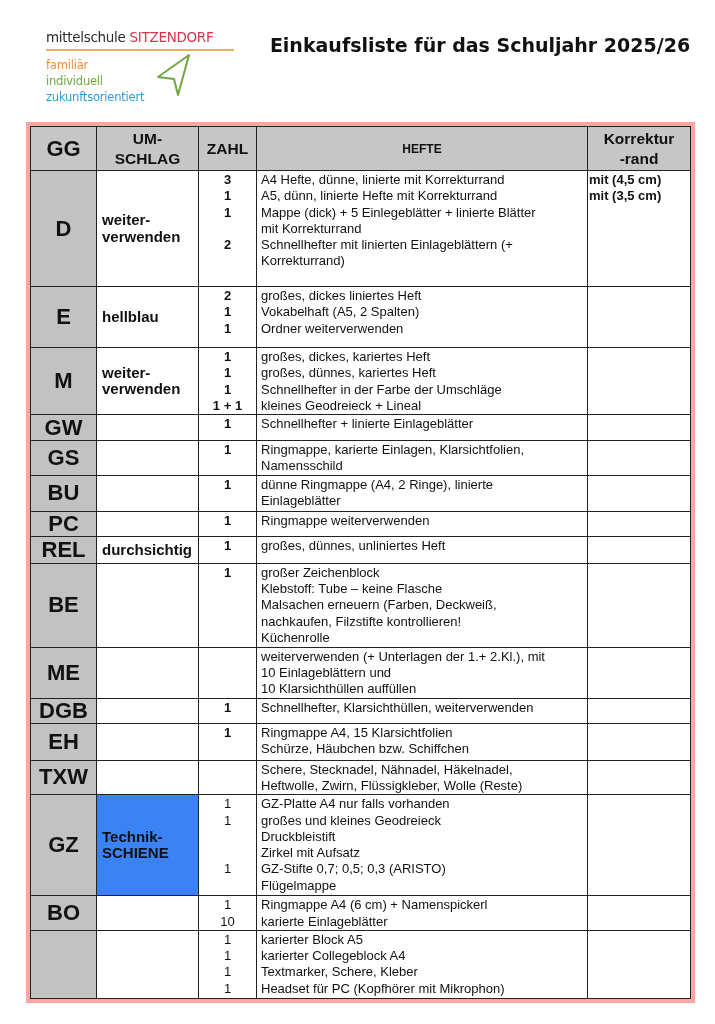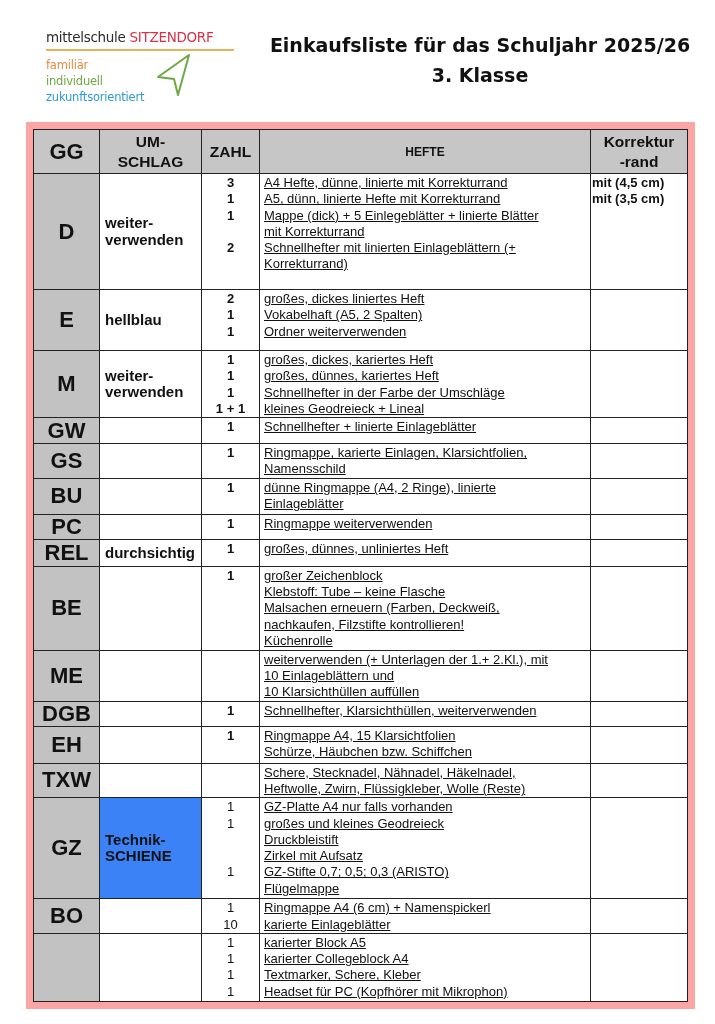--- a/index.html
+++ b/index.html
@@ -16,33 +16,33 @@
   .logo .t1 { top: 29px; color: #e88b3c; }
   .logo .t2 { top: 45px; color: #6fa843; }
   .logo .t3 { top: 61px; color: #2c9bd3; }
   .logo svg { position: absolute; left: 108px; top: 24px; }
 
   
   .title { position: absolute; left: 250px; top: 30px; width: 460px; text-align: center;
            font-family: "DejaVu Sans", sans-serif; font-weight: bold; font-size: 19px; line-height: 30px; color: #111; }
 
   
-  .sheet { position: absolute; left: 26px; top: 122px; width: 669px; border: 7px solid #fca5a5; box-sizing: border-box; }
+  .sheet { position: absolute; left: 26px; top: 122px; width: 669px; border: 4px solid #fca5a5; box-sizing: border-box; }
   table { border-collapse: collapse; width: 100%; table-layout: fixed; }
   td, th { border: 1.5px solid #222; padding: 0; vertical-align: top; }
   th { background: #c6c6c6; font-weight: bold; text-align: center; vertical-align: middle; line-height: 20px; }
   th.gg { font-size: 22px; }
   th.small { font-size: 15.5px; }
   th.hefte { font-size: 12px; }
   td.subject { background: #c2c2c2; text-align: center; vertical-align: middle; font-weight: bold; font-size: 22px; line-height: 24px; }
   td.cover { font-weight: bold; font-size: 15px; line-height: 16px; vertical-align: middle; padding-left: 5px; }
   td.cover.blue { background: #3b82f6; }
   td.qty { text-align: center; font-size: 13px; line-height: 16.3px; padding-top: 1px; }
   td.qty.bold { font-weight: bold; }
-  td.items { font-size: 13px; line-height: 16.3px; padding: 1px 4px 0 4px; text-decoration: underline; }
+  td.items { font-size: 13px; line-height: 16.3px; padding: 1px 4px 0 4px; }
   td.korr { font-weight: bold; font-size: 13px; line-height: 16.3px; padding: 1px 3px 0 1px; }
   .ln { display: block; white-space: nowrap; min-height: 16.3px; }
 </style>
 </head>
 <body>
 
 <div class="logo">
   <div class="brand">
     <span class="school">mittelschule</span>
     <span class="place">SITZENDORF</span>
@@ -51,21 +51,20 @@
   <svg width="40" height="44" viewBox="0 0 40 44">
     <path d="M35 2 L4 24 L20 26 L24 42 Z" fill="none" stroke="#6fa843" stroke-width="2" stroke-linejoin="round"></path>
   </svg>
   <div class="tag t1">familiär</div>
   <div class="tag t2">individuell</div>
   <div class="tag t3">zukunftsorientiert</div>
 </div>
 
 <div class="title">
   <div>Einkaufsliste für das Schuljahr 2025/26</div>
-  <div>3. Klasse</div>
 </div>
 
 <div class="sheet">
   <table>
     <colgroup>
       <col style="width:66px">
         <col style="width:102px">
         <col style="width:58px">
         <col style="width:331px">
         <col>

